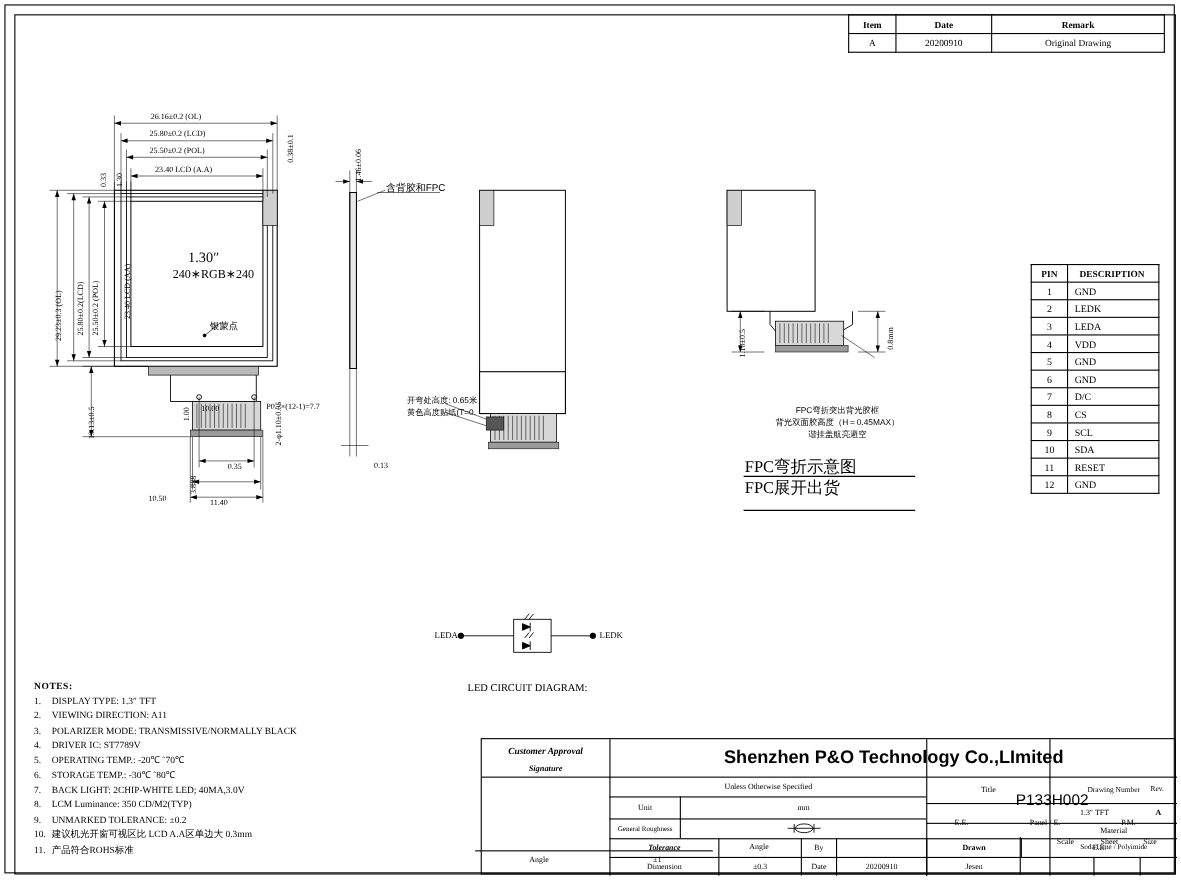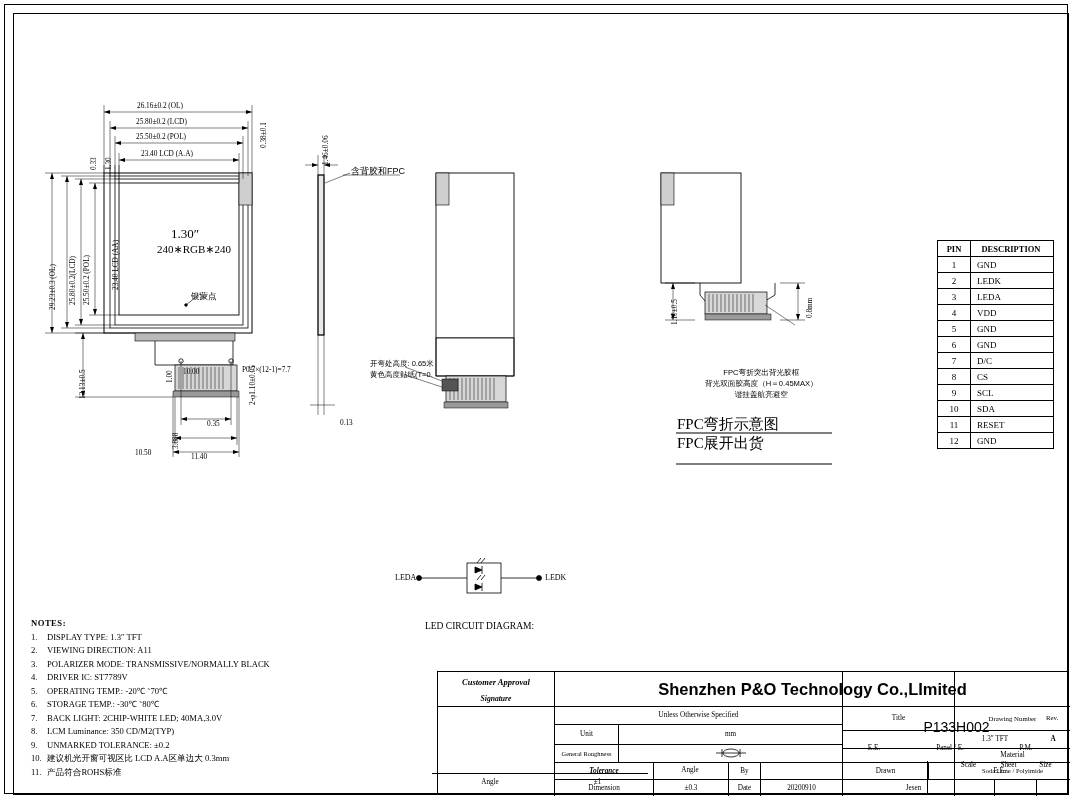--- a/index.html
+++ b/index.html
@@ -123,20 +123,34 @@
     white-space: nowrap;
   }
   svg { position: absolute; left: 0; top: 0; overflow: visible; }
 </style>
 </head>
 <body>
 
 <div class="sheet">
   <div class="inner-border"></div>
 
+  <table class="rev-table">
+    <tbody>
+        <tr>
+      <th class="rev-c1">Item</th>
+      <th class="rev-c2">Date</th>
+      <th class="rev-c3">Remark</th>
+    </tr>
+    <tr>
+      <td class="rev-c1">A</td>
+      <td class="rev-c2">20200910</td>
+      <td class="rev-c3">Original Drawing</td>
+    </tr>
+  </tbody>
+    </table>
 
   <table class="pin-table">
     <tbody>
         <tr>
       <th class="pin-c1">PIN</th>
       <th class="pin-c2" style="text-align:center !important;padding-left:0 !important;">DESCRIPTION</th>
     </tr>
     <tr>
           <td class="pin-c1">1</td>
           <td class="pin-c2">GND</td>
@@ -528,22 +542,22 @@
           </g>
         </svg>
     </div>
     <div class="tb-cell tb-small tb-italic" style="left:117px; top:90px; width:98px; height:17px;">Tolerance</div>
     <div class="tb-cell tb-small" style="left:117px; top:107px; width:98px; height:17px;">Dimension</div>
     <div class="tb-cell tb-small" style="left:216px; top:107px; width:74px; height:17px;">±0.3</div>
 
     <div class="tb-cell tb-small" style="left:405px; top:34px; width:111px; height:24px;">Title</div>
     <div class="tb-cell tb-part" style="left:405px; top:34px; width:227px; height:42px;">P133H002</div>
 
-    <div class="tb-cell tb-small" style="left:405px; top:90px; width:85px; height:17px;">Drawn</div>
-    <div class="tb-cell tb-small" style="left:405px; top:107px; width:85px; height:17px;margin-left:28px;">Jesen</div>
+    <div class="tb-cell tb-small" style="left:405px; top:90px; width:85px; height:17px;font-weight:bold;">Drawn</div>
+    <div class="tb-cell tb-small" style="left:405px; top:107px; width:85px; height:17px;">Jesen</div>
     <div class="tb-cell tb-small" style="left:291px; top:90px; width:31px; height:17px;">By</div>
     <div class="tb-cell tb-small" style="left:291px; top:107px; width:31px; height:17px;">Date</div>
     <div class="tb-cell tb-small" style="left:323px; top:107px; width:81px; height:17px;">20200910</div>
     <div class="tb-cell tb-small" style="left:117px; top:107px; width:0; height:0;"></div>
     <div class="tb-cell tb-small" style="left:117px; top:124px; width:0; height:0;"></div>
 
     <div class="tb-cell tb-small" style="left:216px; top:90px; width:74px; height:17px;"></div>
     <div class="tb-cell tb-small" style="left:117px; top:124px; width:0; height:0;"></div>
 
     <div class="tb-cell tb-small" style="left:491px; top:90px; width:141px; height:17px;">E.E.</div>

